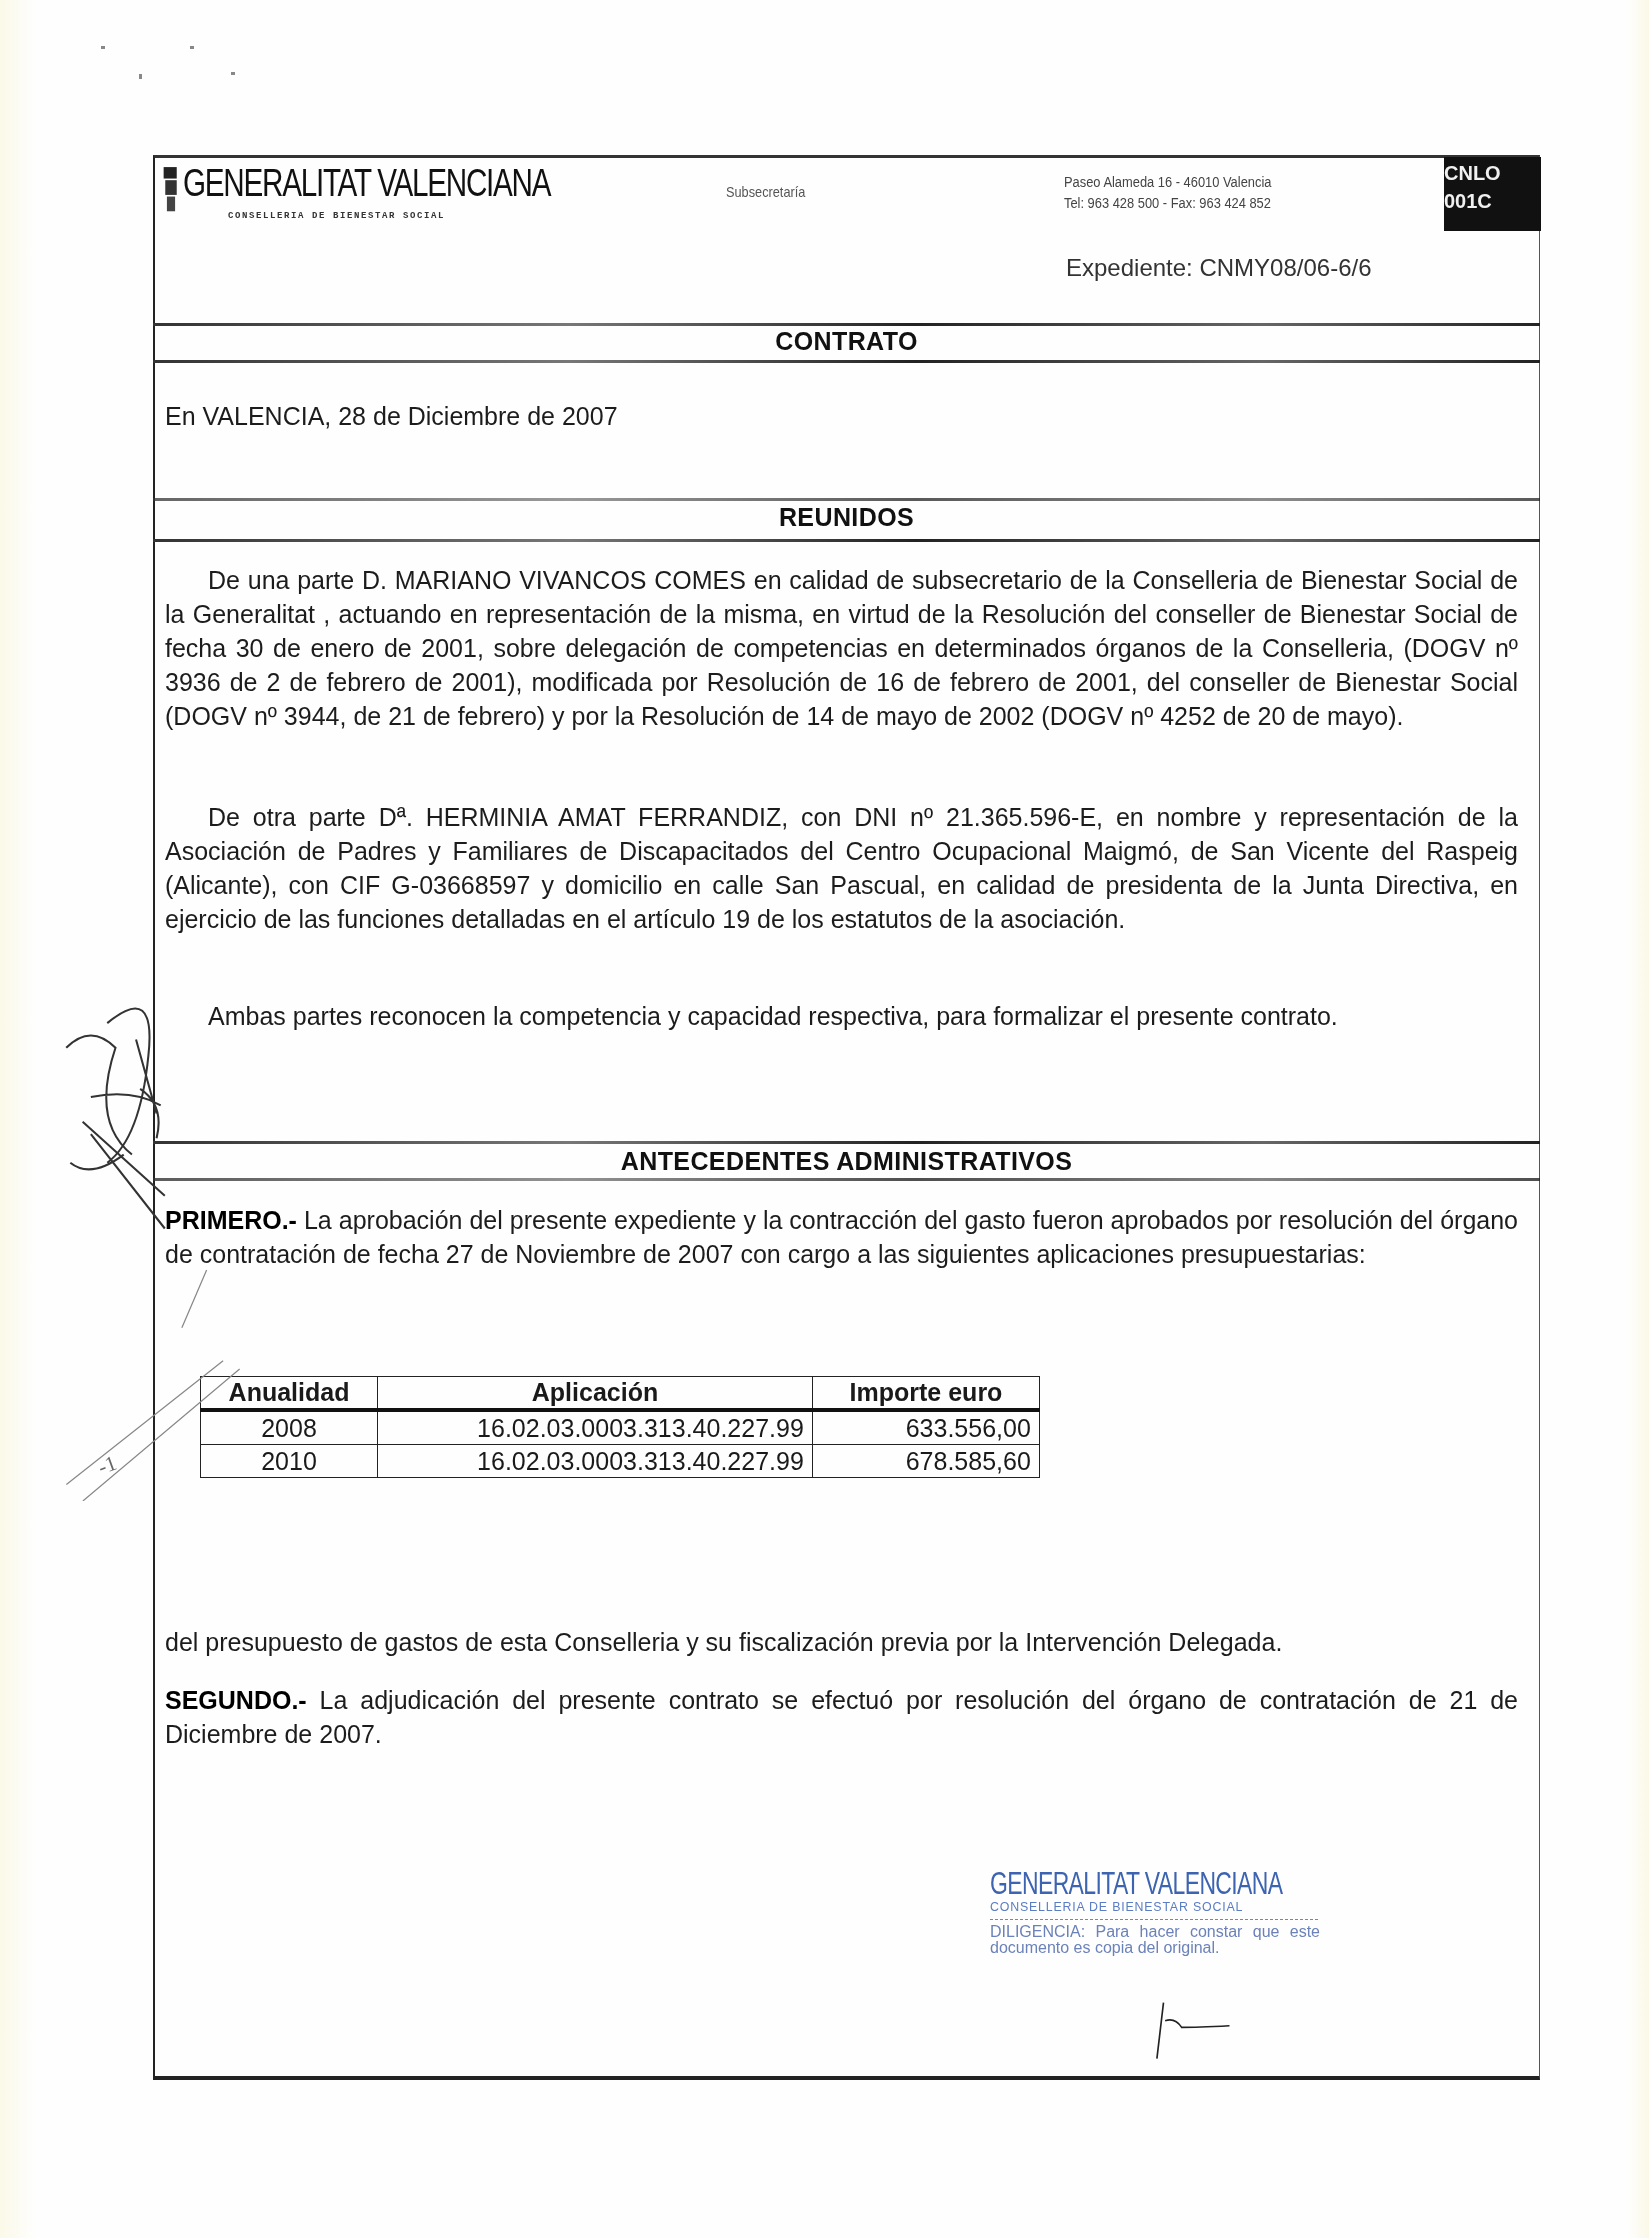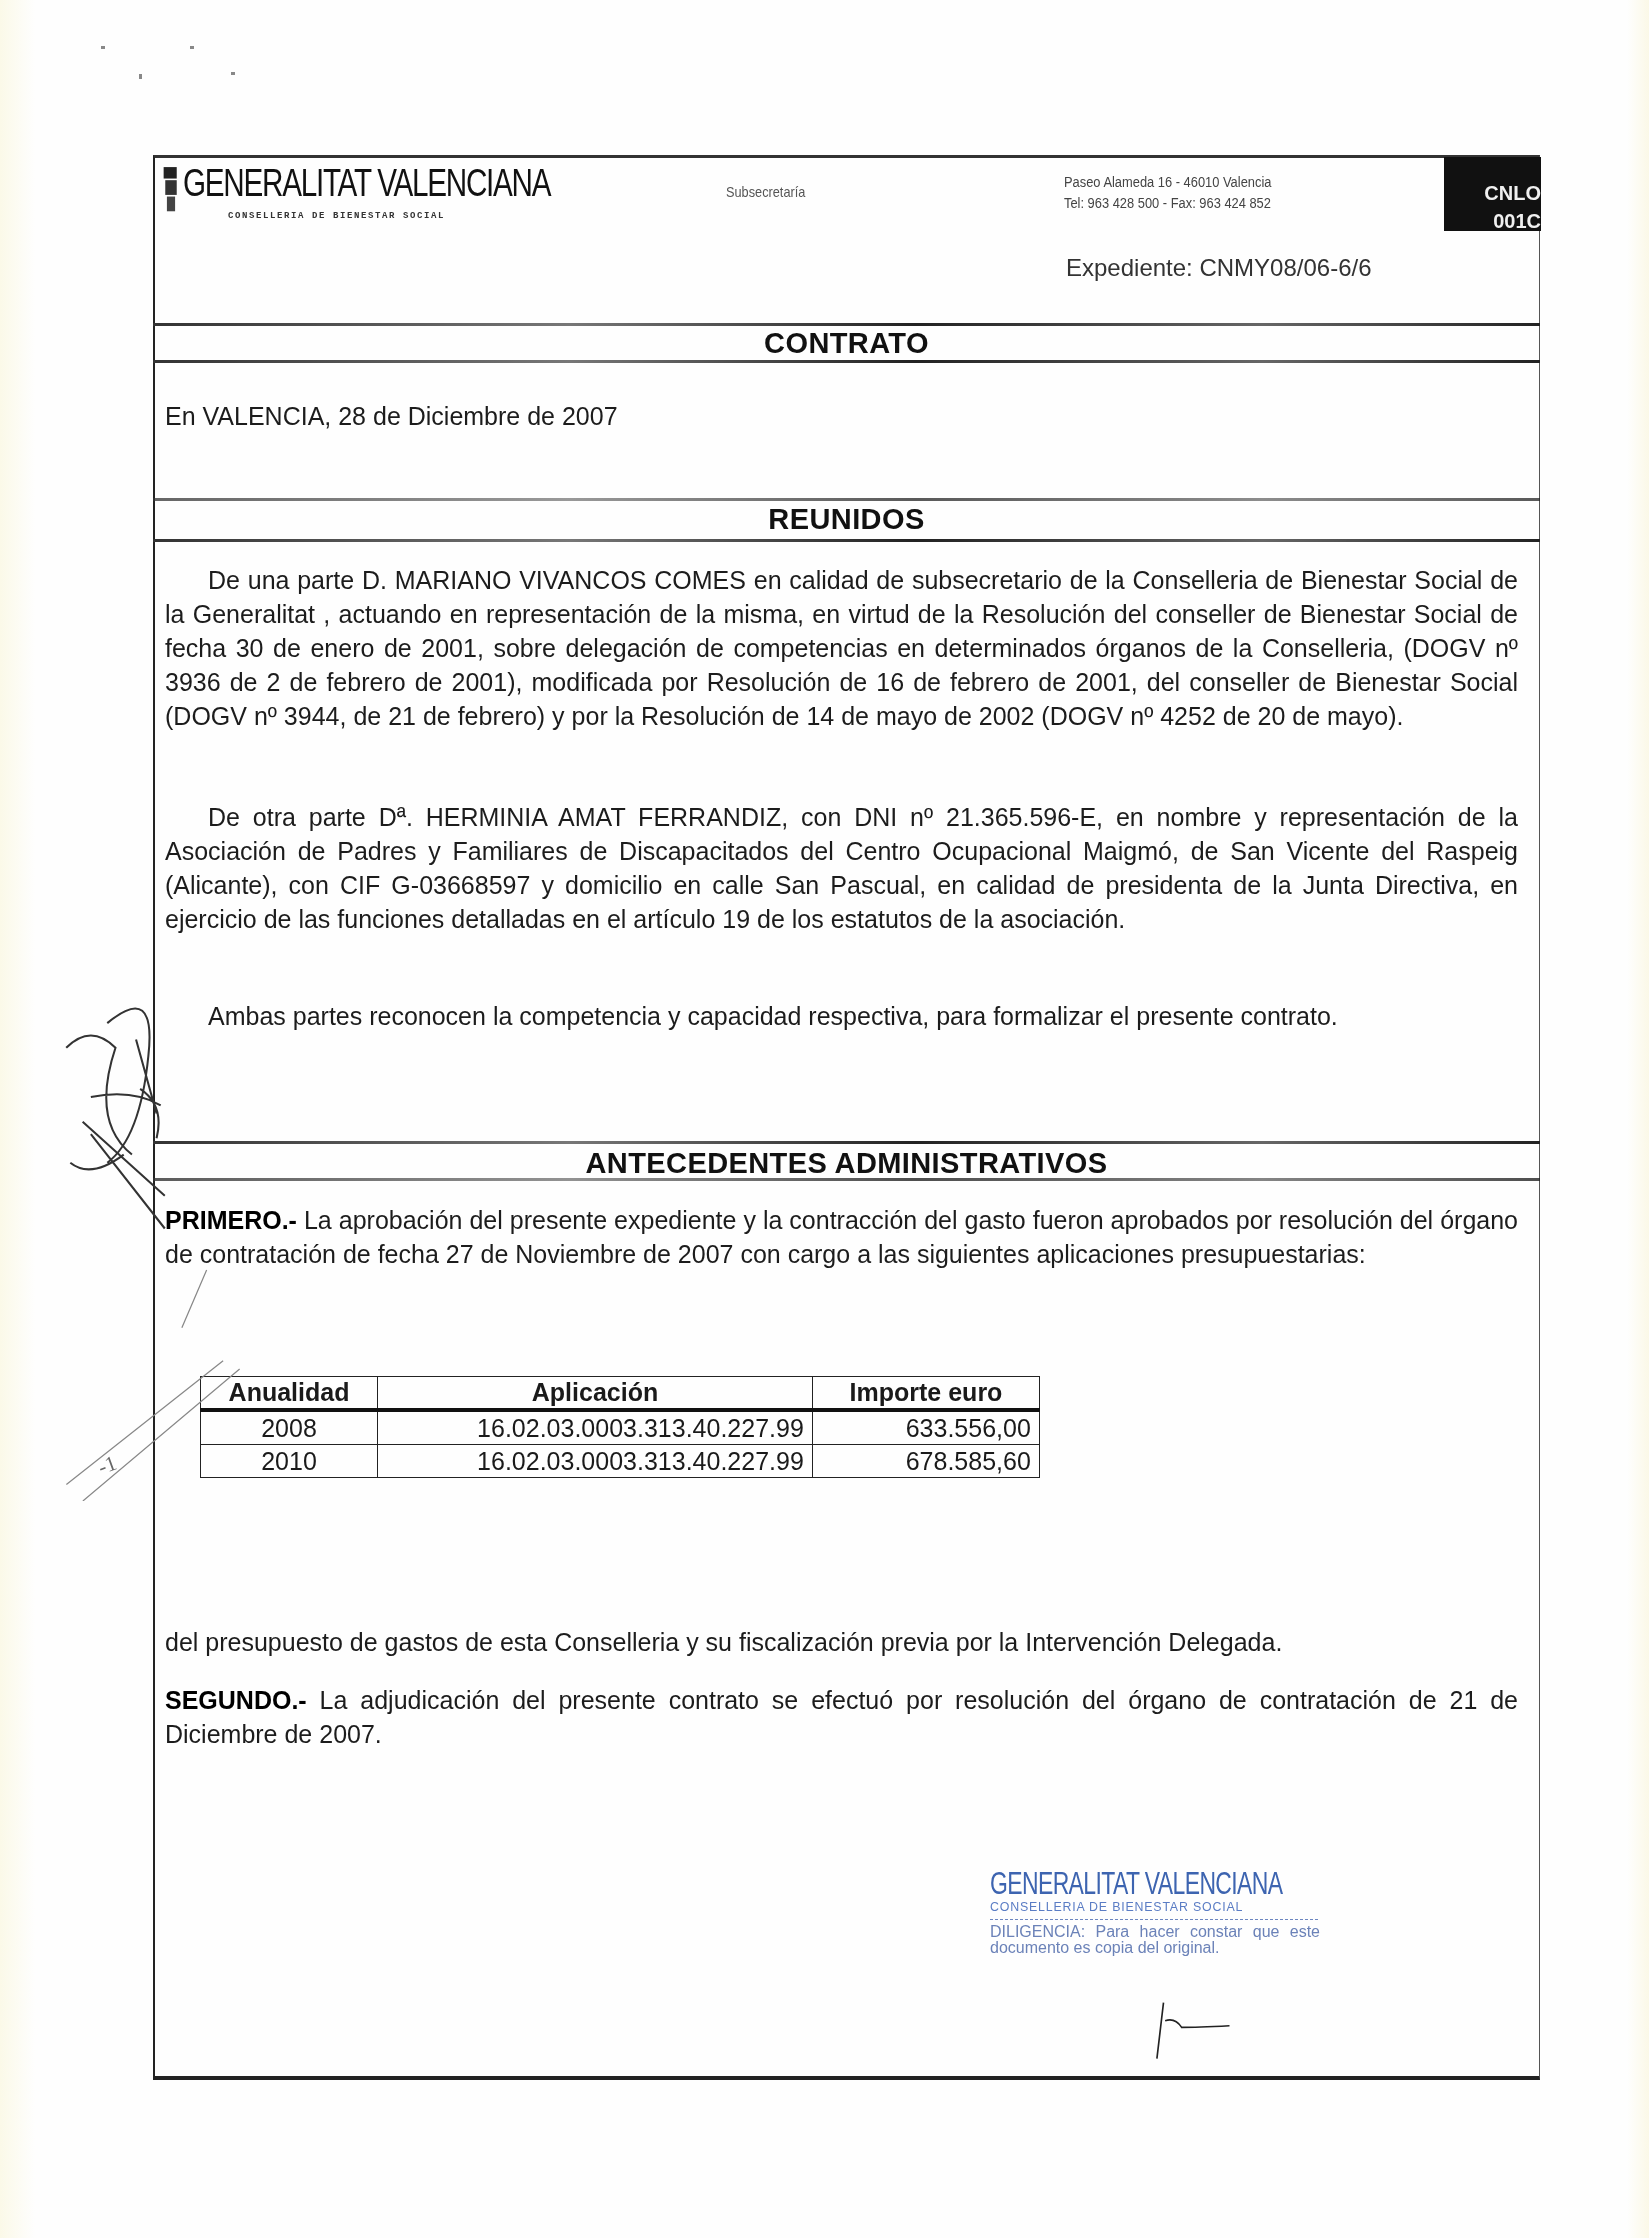--- a/index.html
+++ b/index.html
@@ -8,24 +8,24 @@
   .edge-right { position:absolute; right:0; top:0; width:23px; height:2239px; background:linear-gradient(90deg,#fefefe,#fbf8e6); }
   .specks { position:absolute; left:91px; top:41px; width:165px; height:49px; }
   .specks i { position:absolute; width:4.1px; height:2.5px; background:#888; }
   .frame { position:absolute; left:153px; top:155px; width:1387px; height:1925px; border-left:2.5px solid #222; border-right:1.6px solid #555; border-bottom:4.1px solid #222; border-top:3.3px solid #333; box-sizing:border-box; }
   .hdr-logo { position:absolute; left:162px; top:162px; }
   .logo-mark { position:absolute; left:0; top:5px; width:18px; height:46px; }
   .logo-title { position:absolute; left:21.4px; top:0; font-family:"Liberation Sans Narrow","Liberation Sans",sans-serif; font-size:38px; letter-spacing:-1.6px; transform:scaleX(0.78); transform-origin:left top; white-space:nowrap; color:#111; }
   .logo-sub { position:absolute; left:66px; top:49px; font-family:"Liberation Mono",monospace; font-size:9px; font-weight:bold; letter-spacing:1.6px; white-space:nowrap; color:#333; }
   .hdr-unit { position:absolute; left:726px; top:183px; font-size:15px; color:#555; transform:scaleX(0.85); transform-origin:left top; }
   .hdr-addr { position:absolute; left:1064px; top:172px; font-size:14px; line-height:21.4px; color:#444; white-space:nowrap; transform:scaleX(0.92); transform-origin:left top; }
-  .code-box { position:absolute; left:1444px; top:157px; width:97px; height:74px; background:#111; color:#f0f0f0; font-weight:bold; font-size:20px; line-height:28px; text-align:right; padding-top:22px; box-sizing:border-box; }
+  .code-box { position:absolute; left:1444px; top:157px; width:97px; height:74px; background:#111; color:#f0f0f0; font-weight:bold; font-size:20px; line-height:28px; text-align:left; padding-top:2px; box-sizing:border-box; }
   .expediente { position:absolute; left:1066px; top:254px; font-size:24px; color:#333; white-space:nowrap; }
   .rule { position:absolute; left:153px; width:1387px; background:linear-gradient(90deg,#333,#777 30%,#222 55%,#666 80%,#222); }
-  .sec-title { position:absolute; left:153px; width:1387px; text-align:center; font-weight:bold; font-size:29px; color:#111; letter-spacing:0.4px; }
+  .sec-title { position:absolute; left:153px; width:1387px; text-align:center; font-weight:bold; font-size:25px; color:#111; letter-spacing:0.4px; }
   .para { position:absolute; left:165px; width:1353px; font-size:25px; line-height:34px; text-align:justify; color:#1c1c1c; }
   .para .ind { display:inline-block; width:43px; }
   .para b { color:#000000; }
   .budget { position:absolute; left:200px; top:1376px; border-collapse:collapse; font-size:25px; }
   .budget th, .budget td { border:1.6px solid #222; padding:0 8.2px; height:32px; line-height:31px; }
   .budget th { font-weight:bold; text-align:center; border-bottom:4.1px solid #111; }
   .budget td.c { text-align:center; }
   .budget td.r { text-align:right; }
   .budget th.w1 { width:177px; box-sizing:border-box;margin-top:21px; }
   .budget th.w2 { width:435px; box-sizing:border-box; }

